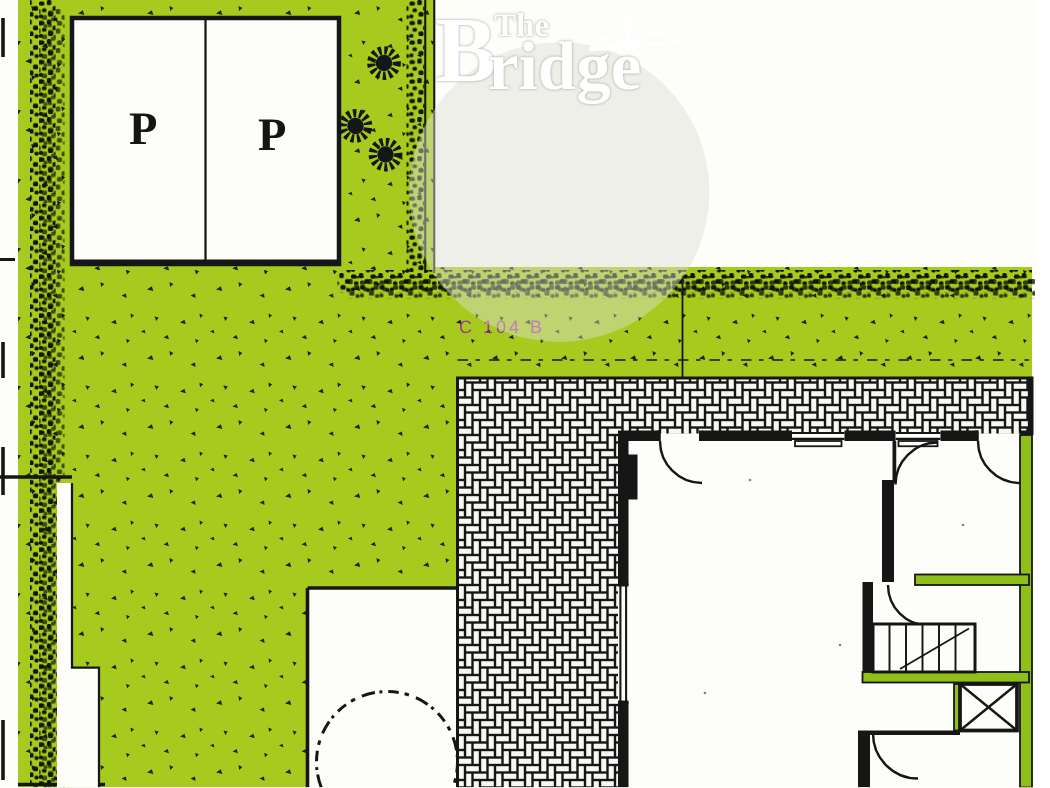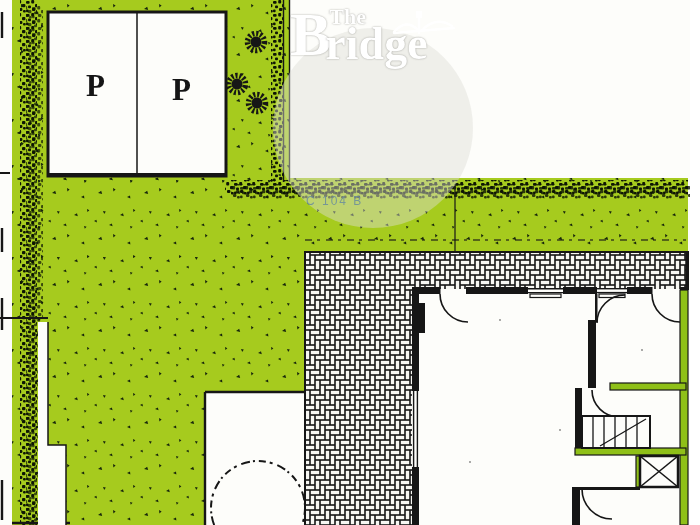--- a/index.html
+++ b/index.html
@@ -1,23 +1,23 @@
 <!DOCTYPE html>
 <html><head>
 <meta charset="utf-8">
 <style>
   html,body{margin:0;padding:0;background:#ffffff;}
   #stage{position:relative;width:700px;height:525px;overflow:hidden;
          background:#fdfdfa;font-family:"Liberation Serif", serif;}
   #stage svg.base{position:absolute;left:0;top:0;}
   .p-label{position:absolute;color:#151515;font-weight:bold;
            font-size:31px;font-family:"Liberation Serif",serif;}
-  .parcel-label{position:absolute;left:306px;top:194px;
+  .parcel-label{position:absolute;left:306px;top:211px;
                 font-family:"Liberation Sans",sans-serif;
-                font-size:12px;letter-spacing:2px;color:#0c4a6e;
+                font-size:12px;letter-spacing:2px;color:#a21caf;
                 opacity:.85;}
   .logo{position:absolute;left:268px;top:0px;width:210px;height:256px;}
   .logo-circle{position:absolute;left:5px;top:28px;width:200px;height:200px;
                border-radius:50%;background:rgba(222,221,214,0.45);}
   .logo-text{position:absolute;left:22px;top:4px;color:#ffffff;
              text-shadow:0 0 2px rgba(140,140,135,.65),0 0 1px rgba(160,160,150,.5);
              font-weight:bold;white-space:nowrap;}
   .lg-b{font-size:62px;line-height:60px;vertical-align:top;}
   .lg-stack{display:inline-block;vertical-align:top;margin-left:-6px;}
   .lg-the{display:block;font-size:22px;line-height:18px;margin:4px 0 0 4px;}

